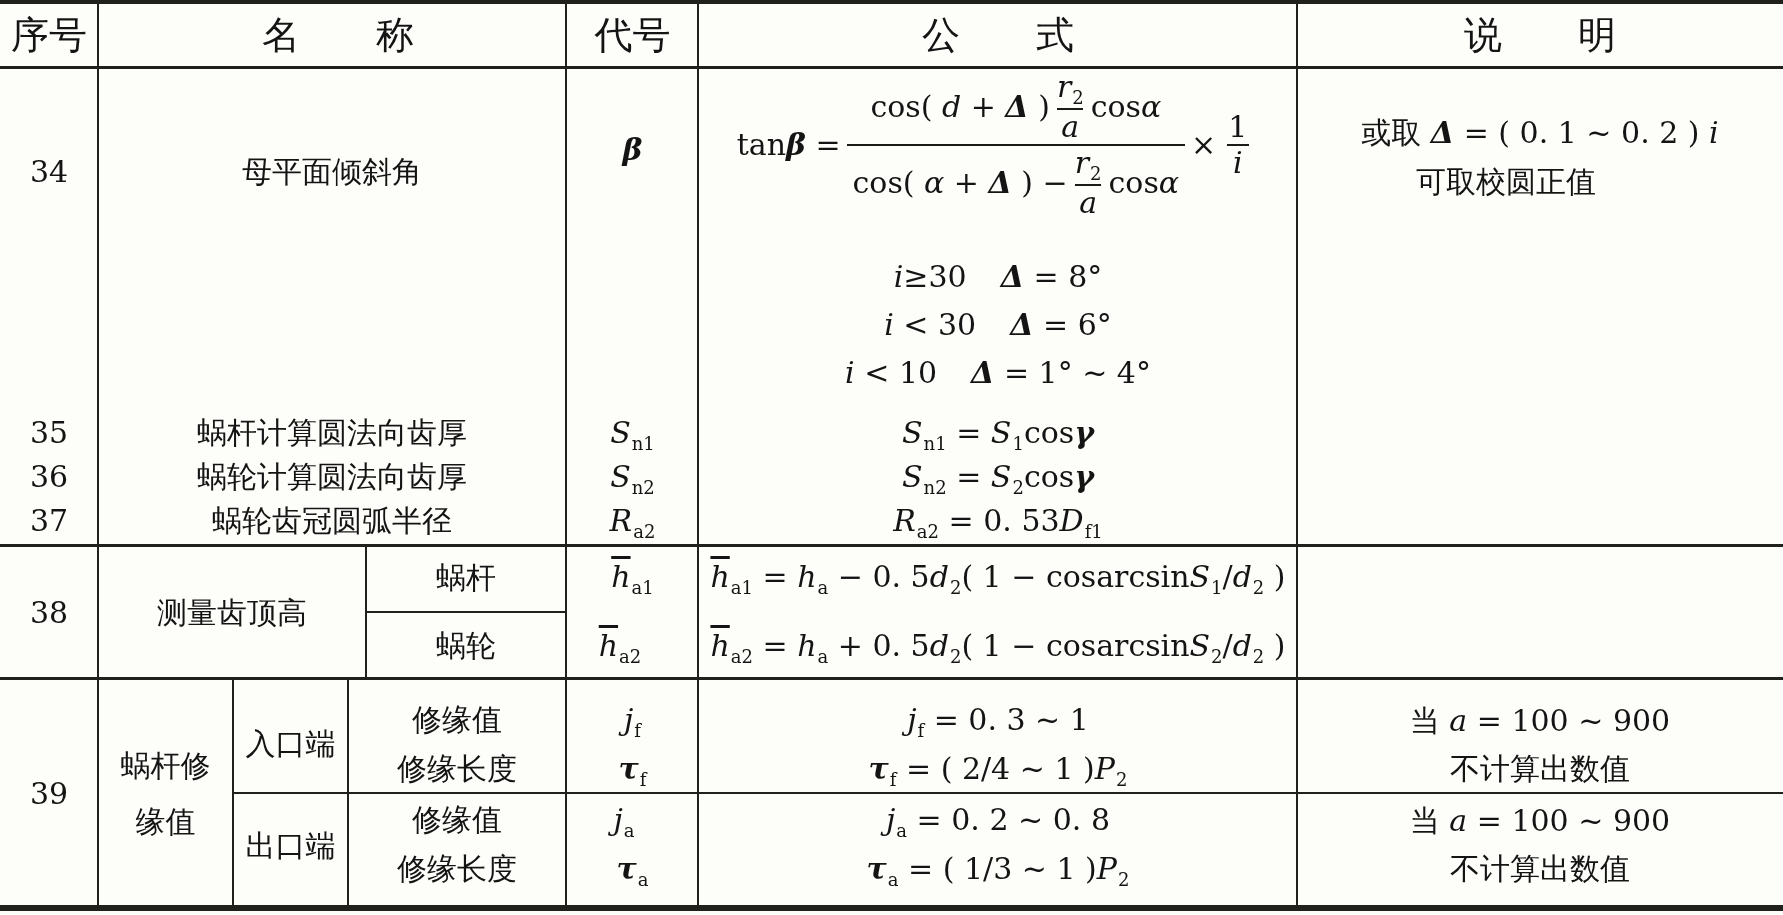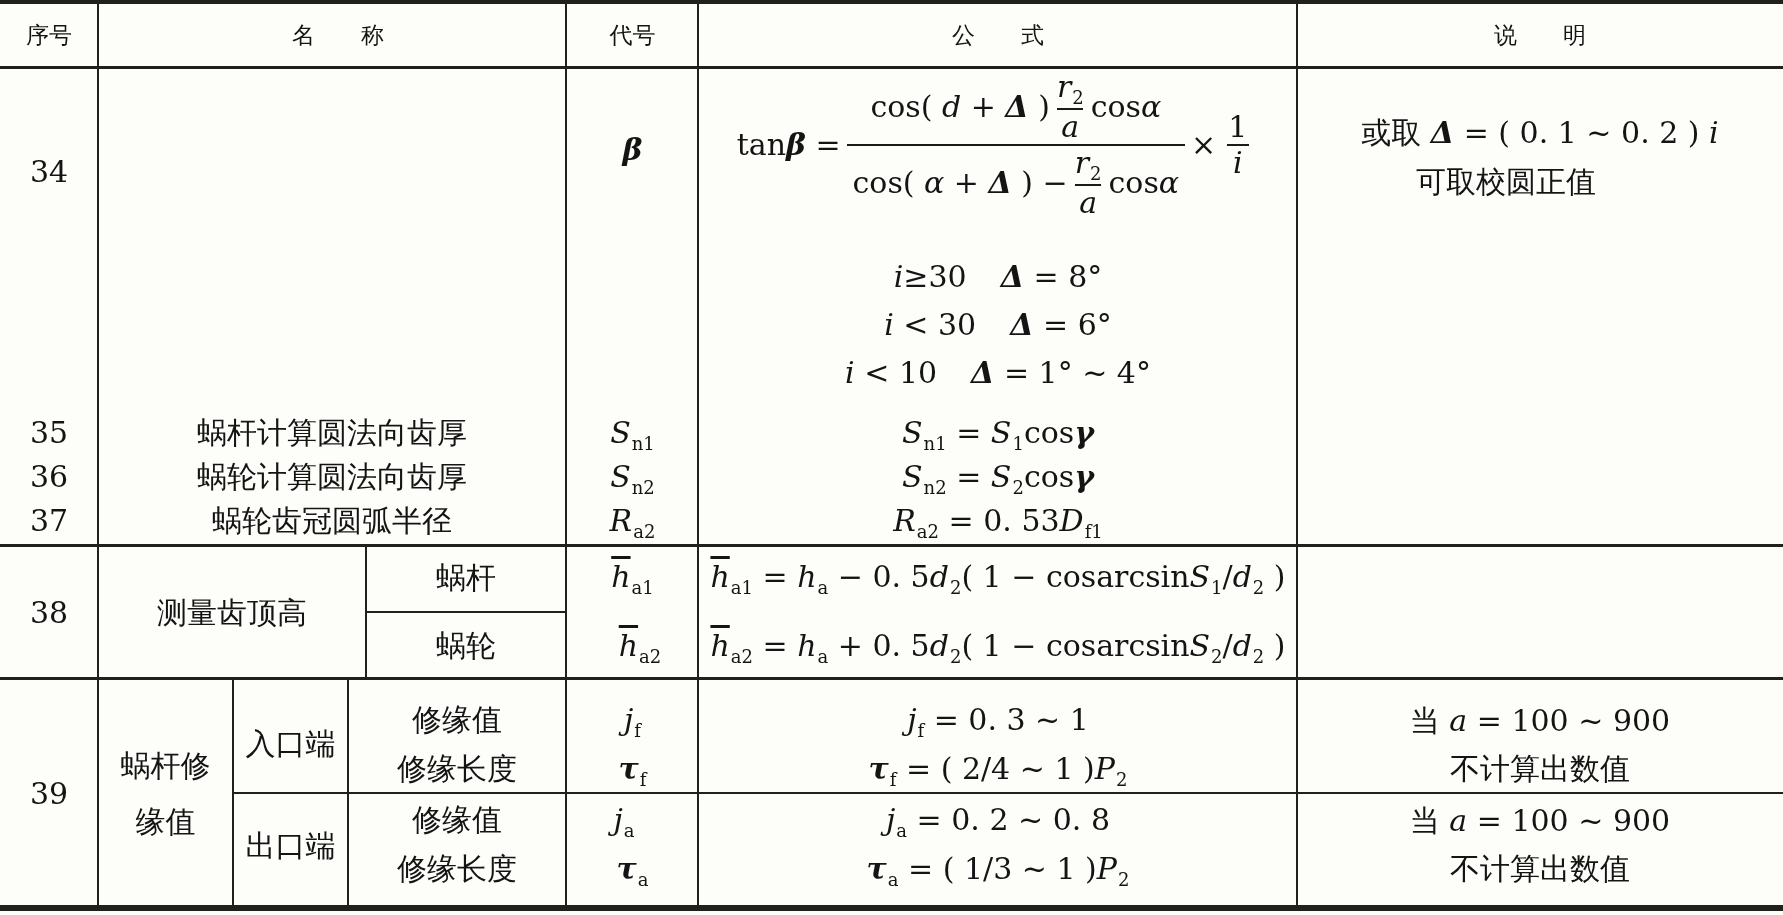--- a/index.html
+++ b/index.html
@@ -5,21 +5,21 @@
   html,body{margin:0;padding:0;background:#fdfdfa;}
   .page{
     position:relative;width:1783px;height:915px;background:#fdfdfa;
     font-family:"DejaVu Serif","Liberation Serif",serif;color:#141414;overflow:hidden;
   }
   .hl,.vl{position:absolute;background:#20201c;}
   .c{
     position:absolute;height:44px;line-height:44px;text-align:center;
     font-size:30px;white-space:nowrap;
   }
-  .hdr{font-size:23px;}
+  .hdr{font-size:38px;}
   .t-up{font-style:normal;}
   .t-it{font-style:italic;}
   .t-bit{font-style:italic;font-weight:bold;}
   .t-sub{font-size:0.6em;vertical-align:-0.38em;margin-left:1px;}
   .t-ovit{font-style:italic;text-decoration:overline;}
   .t-gap{display:inline-block;width:34px;}
   .eq{display:flex;align-items:center;justify-content:center;line-height:1.12;}
   .mrow{display:inline-flex;align-items:center;}
   .frac{display:inline-flex;flex-direction:column;align-items:center;margin:0 6px;}
   .frac .fnum{display:block;padding:0 6px;}
@@ -48,20 +48,21 @@
   <div class="vl" style="left:232px;top:679px;width:2px;height:226px"></div>
   <div class="vl" style="left:347px;top:679px;width:2px;height:226px"></div>
 
   <div class="c hdr" style="left:0;top:13px;width:98px">序号</div>
   <div class="c hdr" style="left:98px;top:13px;width:480px">名　　称</div>
   <div class="c hdr" style="left:566px;top:13px;width:133px">代号</div>
   <div class="c hdr" style="left:699px;top:13px;width:598px">公　　式</div>
   <div class="c hdr" style="left:1297px;top:13px;width:486px">说　　明</div>
 
   <div class="c" style="left:0;top:150px;width:98px">34</div>
+  <div class="c" style="left:98px;top:150px;width:468px">母平面倾斜角</div>
   <div class="c" style="left:566px;top:128px;width:133px"><span class="t-bit">β</span></div>
   <div class="c eq" style="left:699px;top:78px;width:598px;height:134px;line-height:1.12">
     <span class="mrow">
       <span><span class="t-up">tan</span><span class="t-bit">β</span><span class="t-up"> = </span></span>
       <span class="frac">
         <span class="fnum"><span class="mrow">
           <span><span class="t-up">cos( </span><span class="t-it">d</span><span class="t-up"> + </span><span class="t-bit">Δ</span><span class="t-up"> )</span></span>
           <span class="frac mini">
             <span class="fnum"><span class="t-it">r</span><span class="t-sub">2</span></span>
             <span class="fden"><span class="t-it">a</span></span>
@@ -103,21 +104,21 @@
   <div class="c" style="left:0;top:499px;width:98px">37</div>
   <div class="c" style="left:98px;top:499px;width:468px">蜗轮齿冠圆弧半径</div>
   <div class="c" style="left:566px;top:499px;width:133px"><span class="t-it">R</span><span class="t-sub">a2</span></div>
   <div class="c" style="left:699px;top:499px;width:598px"><span class="t-it">R</span><span class="t-sub">a2</span><span class="t-up"> = 0. 53</span><span class="t-it">D</span><span class="t-sub">f1</span></div>
 
   <div class="c" style="left:0;top:591px;width:98px">38</div>
   <div class="c" style="left:366px;top:556px;width:200px">蜗杆</div>
   <div class="c" style="left:98px;top:591px;width:268px">测量齿顶高</div>
   <div class="c" style="left:366px;top:624px;width:200px">蜗轮</div>
   <div class="c" style="left:566px;top:555px;width:133px"><span class="t-ovit">h</span><span class="t-sub">a1</span></div>
-  <div class="c" style="left:566px;top:624px;width:148px"><span class="t-ovit">h</span><span class="t-sub">a2</span></div>
+  <div class="c" style="left:546px;top:624px;width:148px"><span class="t-ovit">h</span><span class="t-sub">a2</span></div>
   <div class="c" style="left:699px;top:555px;width:598px"><span class="t-ovit">h</span><span class="t-sub">a1</span><span class="t-up"> = </span><span class="t-it">h</span><span class="t-sub">a</span><span class="t-up"> − 0. 5</span><span class="t-it">d</span><span class="t-sub">2</span><span class="t-up">( 1 − cosarcsin</span><span class="t-it">S</span><span class="t-sub">1</span><span class="t-up">/</span><span class="t-it">d</span><span class="t-sub">2</span><span class="t-up"> )</span></div>
   <div class="c" style="left:699px;top:624px;width:598px"><span class="t-ovit">h</span><span class="t-sub">a2</span><span class="t-up"> = </span><span class="t-it">h</span><span class="t-sub">a</span><span class="t-up"> + 0. 5</span><span class="t-it">d</span><span class="t-sub">2</span><span class="t-up">( 1 − cosarcsin</span><span class="t-it">S</span><span class="t-sub">2</span><span class="t-up">/</span><span class="t-it">d</span><span class="t-sub">2</span><span class="t-up"> )</span></div>
 
   <div class="c" style="left:0;top:772px;width:98px">39</div>
   <div class="c" style="left:98px;top:744px;width:135px">蜗杆修</div>
   <div class="c" style="left:98px;top:800px;width:135px">缘值</div>
   <div class="c" style="left:233px;top:722px;width:115px">入口端</div>
   <div class="c" style="left:233px;top:824px;width:115px">出口端</div>
 
   <div class="c" style="left:348px;top:698px;width:218px">修缘值</div>

